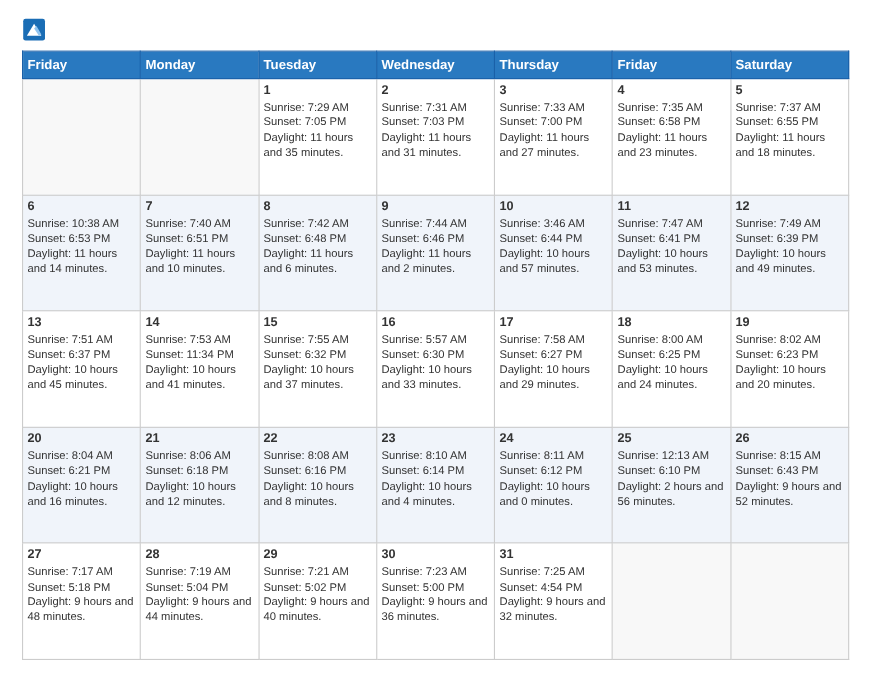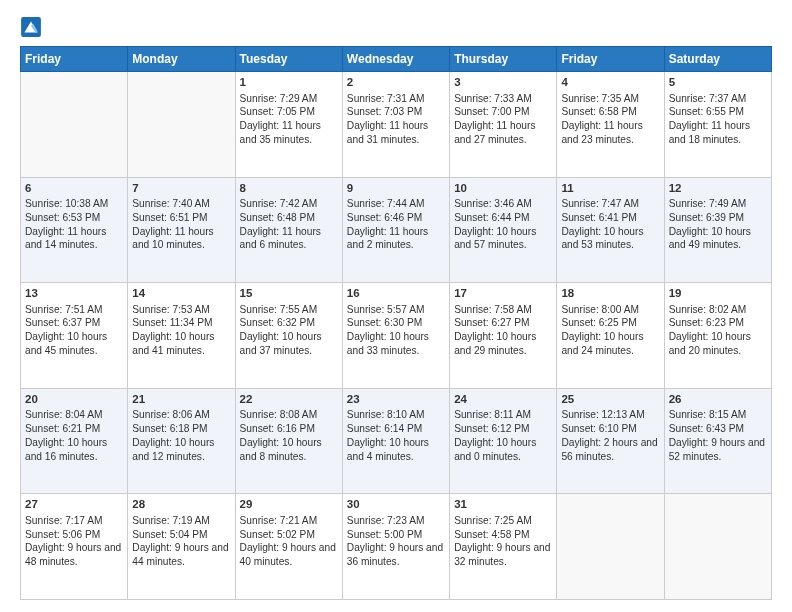--- a/index.html
+++ b/index.html
@@ -291,21 +291,21 @@
             <div class="day-num">26</div>
             <div>Sunrise: 8:15 AM</div>
             <div>Sunset: 6:43 PM</div>
             <div>Daylight: 9 hours and 52 minutes.</div>
           </td>
         </tr>
         <tr>
           <td>
             <div class="day-num">27</div>
             <div>Sunrise: 7:17 AM</div>
-            <div>Sunset: 5:06 PM</div>
+            <div>Sunset: 5:18 PM</div>
             <div>Daylight: 9 hours and 48 minutes.</div>
           </td>
           <td>
             <div class="day-num">28</div>
             <div>Sunrise: 7:19 AM</div>
             <div>Sunset: 5:04 PM</div>
             <div>Daylight: 9 hours and 44 minutes.</div>
           </td>
           <td>
             <div class="day-num">29</div>
@@ -315,21 +315,21 @@
           </td>
           <td>
             <div class="day-num">30</div>
             <div>Sunrise: 7:23 AM</div>
             <div>Sunset: 5:00 PM</div>
             <div>Daylight: 9 hours and 36 minutes.</div>
           </td>
           <td>
             <div class="day-num">31</div>
             <div>Sunrise: 7:25 AM</div>
-            <div>Sunset: 4:58 PM</div>
+            <div>Sunset: 4:54 PM</div>
             <div>Daylight: 9 hours and 32 minutes.</div>
           </td>
           <td class="empty"></td>
           <td class="empty"></td>
         </tr>
       </tbody>
   </table>
 </div>
 
 </body></html>

